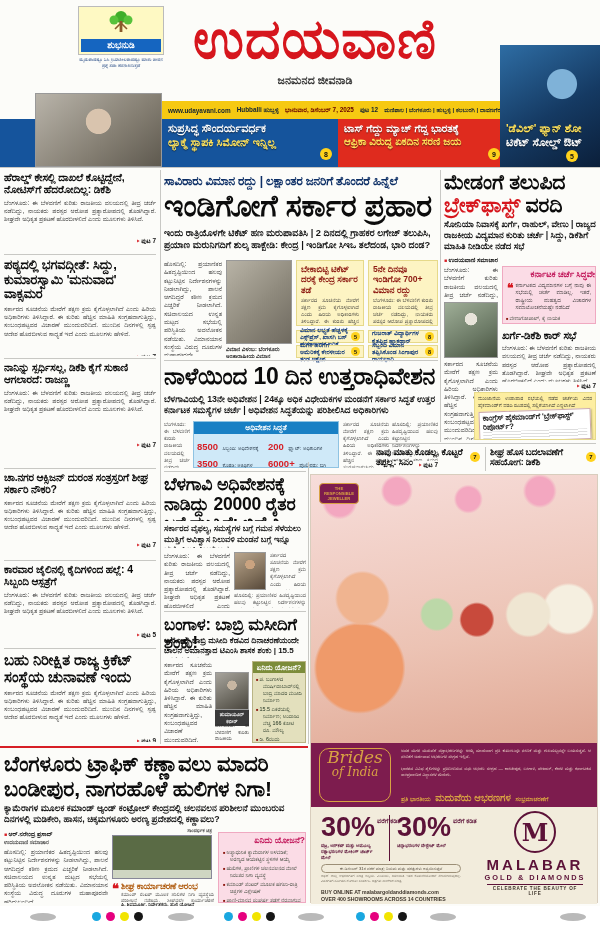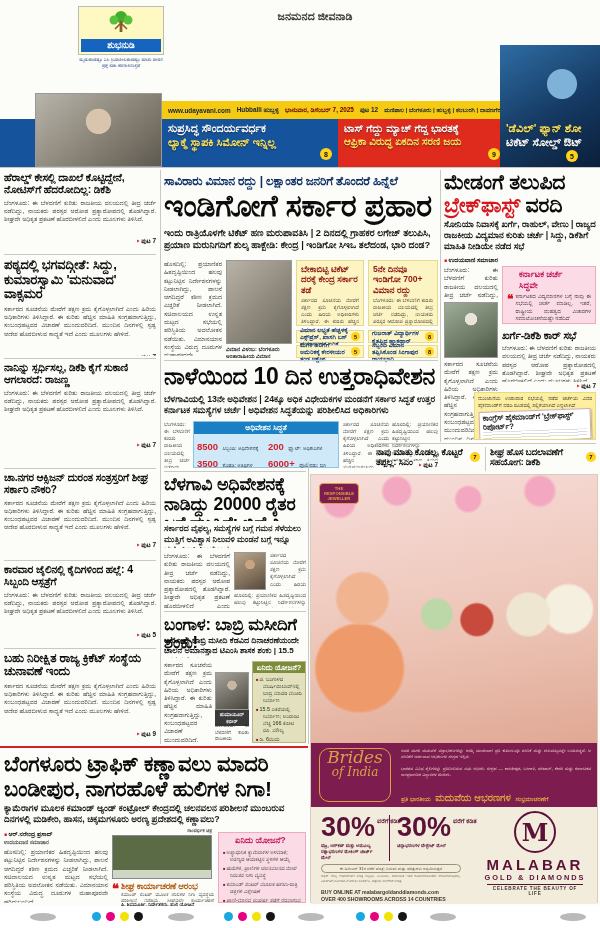--- a/index.html
+++ b/index.html
@@ -19,21 +19,21 @@
 .hline{height:1px;background:#c8c8c4}
 .redline{height:2px;background:#d71f26}
 .photo{background:linear-gradient(135deg,#b8b3a6,#8e897c 55%,#6f6a60);border:1px solid #999}
 .pgc{display:inline-flex;align-items:center;justify-content:center;width:12px;height:12px;border-radius:50%;background:#ffd21c;color:#111;font-size:7px;font-weight:bold}
 .ybox{background:#fdf4c3;border:1px solid #e6d98a}
 .ybox h4{font-size:8.6px;font-weight:bold;color:#8d1a12;line-height:1.2;padding:3px 4px 1px}
 .ybox .bt{padding:1px 4px}
 .linkrow{background:#fdf4c3;border:1px solid #e6d98a;display:flex;align-items:center;gap:3px;padding:1px 3px}
 .linkrow span.t{font-size:6.2px;font-weight:bold;color:#123a7a;line-height:1.15;flex:1}
 .pinkbox{background:#fbdce6;border:1px solid #efa9c1}
-.pinkbox .pt{font-size:8.4px;font-weight:bold;color:#c2185b;text-align:left;padding:2px 16px 1px}
+.pinkbox .pt{font-size:8.4px;font-weight:bold;color:#c2185b;text-align:right;padding:2px 0 1px}
 .teaser-t{font-size:11px;font-weight:bold;line-height:1.25;text-shadow:0 1px 1px rgba(0,0,0,.5)}
 .statnum{color:#d71f26;font-weight:bold;font-size:9.5px}
 .statlab{font-size:5.2px;color:#123;line-height:1.2}
 .bullet{font-size:5.4px;line-height:1.3;color:#232;margin:2px 0 0 7px;text-indent:-7px}
 .bullet::before{content:"■ ";color:#8d1a12;font-size:4px}
 .mast{font-weight:800;color:#d6161d;font-family:"Liberation Serif",serif;letter-spacing:1px}
 .goldtxt{color:#d8a243}
 .adsmall{font-size:4.4px;color:#f4e3d2;line-height:1.4;text-align:justify}
 .tc{font-size:3.6px;color:#6c6456;line-height:1.5;text-align:justify}
 </style>
@@ -50,20 +50,21 @@
           <circle cx="22" cy="11" r="4.5" fill="#57c23b"></circle>
           <rect x="13.6" y="12" width="2.8" height="11" fill="#8a5a2b"></rect>
           <path d="M15 14 L9 20 M15 14 L21 20" stroke="#8a5a2b" stroke-width="1.6" fill="none"></path>
         </svg>
       <div style="background:#1565c0;color:#fff;font-size:9px;font-weight:bold;padding:1px 0">ಶುಭನುಡಿ</div>
     </div>
     <div style="font-size:4.6px;color:#123a7a;line-height:1.35;margin-top:2px">ಮೃದುವಾದಷ್ಟೂ ಸಿಹಿ ಕ್ರಿಯಾಶೀಲವಾದಷ್ಟೂ ಮಾತು ಜೀವನ ಪ್ರಶ್ನೆ ಸದಾ ಹಸನಾಗಿರುತ್ತದೆ</div>
   </div>
 
   <div class="ab" style="left:150px;top:8px;width:330px;text-align:center">
+    <div class="mast" style="font-size:55px">ಉದಯವಾಣಿ</div>
     <div style="font-size:11px;font-weight:bold;color:#333;margin-top:2px">ಜನಮನದ ಜೀವನಾಡಿ</div>
   </div>
 
   <div class="ab" style="left:60px;top:101px;width:540px;height:18px;background:#f6c912;display:flex;align-items:center;gap:6px;padding:0 6px 0 108px">
     <span style="font-size:6.4px;font-weight:bold;color:#123">www.udayavani.com</span>
     <span style="font-size:6.4px;font-weight:bold;color:#123">Hubballi ಹುಬ್ಬಳ್ಳಿ</span>
     <span style="font-size:6.4px;font-weight:bold;color:#600">ಭಾನುವಾರ, ಡಿಸೆಂಬರ್ 7, 2025</span>
     <span style="font-size:6.4px;font-weight:bold;color:#123">ಪುಟ 12</span>
     <span style="font-size:6px;font-weight:bold;color:#123;flex:1">ಮಣಿಪಾಲ | ಬೆಂಗಳೂರು | ಹುಬ್ಬಳ್ಳಿ | ಕಲಬುರಗಿ | ದಾವಣಗೆರೆ | ಮುಂಬೈ</span>
     <span style="font-size:9px;font-weight:bold;color:#c40f12">ಬೆಲೆ: ₹ 6.00</span>
@@ -130,21 +131,21 @@
   <div class="ab hline" style="left:4px;top:560px;width:152px"></div>
 
   <div class="ab ov" style="left:4px;top:564px;width:152px;height:82px">
     <div class="hd" style="font-size:10.5px">ಕಾರವಾರ ಜೈಲಿನಲ್ಲಿ ಕೈದಿಗಳಿಂದ ಹಲ್ಲೆ: 4 ಸಿಬ್ಬಂದಿ ಆಸ್ಪತ್ರೆಗೆ</div>
     <div class="bt" style="height:40px;margin-top:3px">ಬೆಂಗಳೂರು: ಈ ಬೆಳವಣಿಗೆ ಕುರಿತು ರಾಜಕೀಯ ವಲಯದಲ್ಲಿ ತೀವ್ರ ಚರ್ಚೆ ನಡೆದಿದ್ದು, ನಾಯಕರು ಪರಸ್ಪರ ಆರೋಪ ಪ್ರತ್ಯಾರೋಪದಲ್ಲಿ ತೊಡಗಿದ್ದಾರೆ. ಶೀಘ್ರವೇ ಅಧಿಕೃತ ಪ್ರಕಟಣೆ ಹೊರಬೀಳಲಿದೆ ಎಂದು ಮೂಲಗಳು ತಿಳಿಸಿವೆ.</div>
     <div class="pref">ಪುಟ 5</div>
   </div>
   <div class="ab hline" style="left:4px;top:648px;width:152px"></div>
 
   <div class="ab ov" style="left:4px;top:652px;width:152px;height:90px">
-    <div class="hd" style="font-size:12px">ಬಹು ನಿರೀಕ್ಷಿತ ರಾಜ್ಯ ಕ್ರಿಕೆಟ್ ಸಂಸ್ಥೆಯ ಚುನಾವಣೆ ಇಂದು</div>
+    <div class="hd" style="font-size:15px">ಬಹು ನಿರೀಕ್ಷಿತ ರಾಜ್ಯ ಕ್ರಿಕೆಟ್ ಸಂಸ್ಥೆಯ ಚುನಾವಣೆ ಇಂದು</div>
     <div class="bt" style="height:48px;margin-top:3px">ಸರ್ಕಾರದ ಸೂಚನೆಯ ಮೇರೆಗೆ ತಕ್ಷಣ ಕ್ರಮ ಕೈಗೊಳ್ಳಲಾಗಿದೆ ಎಂದು ಹಿರಿಯ ಅಧಿಕಾರಿಗಳು ತಿಳಿಸಿದ್ದಾರೆ. ಈ ಕುರಿತು ಹೆಚ್ಚಿನ ಮಾಹಿತಿ ಸಂಗ್ರಹವಾಗುತ್ತಿದ್ದು, ಸಂಬಂಧಪಟ್ಟವರ ವಿಚಾರಣೆ ಮುಂದುವರಿದಿದೆ. ಮುಂದಿನ ದಿನಗಳಲ್ಲಿ ಸ್ಪಷ್ಟ ಆದೇಶ ಹೊರಬೀಳುವ ಸಾಧ್ಯತೆ ಇದೆ ಎಂದು ಮೂಲಗಳು ಹೇಳಿವೆ.</div>
     <div class="pref">ಪುಟ 9</div>
   </div>
 
   <div class="ab hd" style="left:164px;top:189px;width:274px;font-size:30px">ಇಂಡಿಗೋಗೆ ಸರ್ಕಾರ ಪ್ರಹಾರ</div>
   <div class="ab" style="left:164px;top:171px;width:274px">
     <span class="hd" style="font-size:12px;color:#0d2f66">ಸಾವಿರಾರು ವಿಮಾನ ರದ್ದು | ಲಕ್ಷಾಂತರ ಜನರಿಗೆ ತೊಂದರೆ ಹಿನ್ನೆಲೆ</span>
   </div>
   <div class="ab deck ov" style="left:164px;top:228px;width:274px;height:28px;font-size:9.3px">ಇಂದು ರಾತ್ರಿಯೊಳಗೇ ಟಿಕೆಟ್ ಹಣ ಮರುಪಾವತಿಸಿ | 2 ದಿನದಲ್ಲಿ ಗ್ರಾಹಕರ ಲಗೇಜ್ ತಲುಪಿಸಿ, ಪ್ರಯಾಣ ಮರುನಿಗದಿಗೆ ಶುಲ್ಕ ಹಾಕ್ಬೇಡಿ: ಕೇಂದ್ರ | ಇಂಡಿಗೋ ಸಿಇಒ ತಲೆದಂಡ, ಭಾರಿ ದಂಡ?</div>
 

